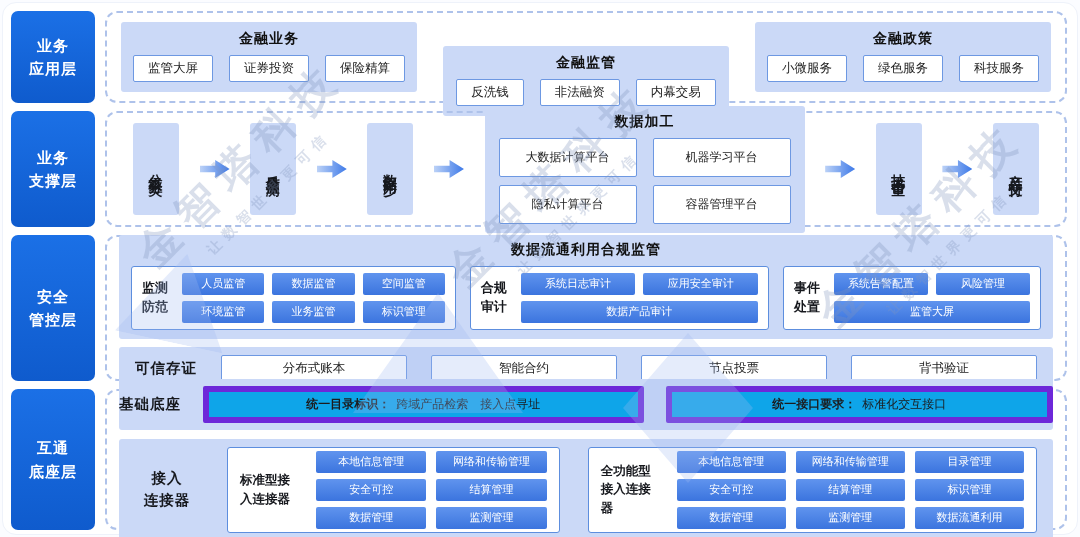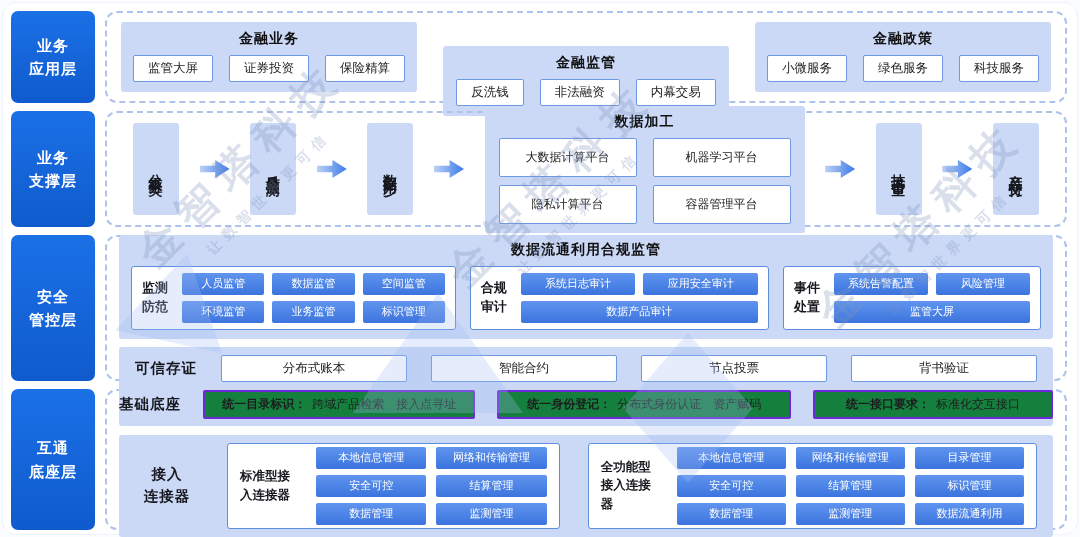--- a/index.html
+++ b/index.html
@@ -68,21 +68,21 @@
   }
   .pill.wide { grid-column:1 / -1; }
   .storage { display:flex; align-items:center; gap:24px; padding:8px 16px; }
   .storage .slabel { font-weight:bold; font-size:14.5px; letter-spacing:1px; color:#16181d; }
   .storage .wbox { flex:1; padding:4px 8px; }
 
   
   .basecol { flex:1; display:flex; flex-direction:column; gap:9px; }
   .foundation { display:flex; align-items:center; gap:22px; padding:7px 0; }
   .foundation .flabel { font-weight:bold; font-size:14.5px; letter-spacing:1px; color:#16181d; }
-  .fbox { background:#15803d; border:2px solid #6d28d9; border-radius:2px; padding:4px 10px; font-size:12px; text-align:center; white-space:nowrap; }
+  .fbox { background:#0ea5e9; border:6px solid #6d28d9; border-radius:2px; padding:4px 10px; font-size:12px; text-align:center; white-space:nowrap; }
   .fbox b { font-weight:bold; margin-right:6px; }
   .f1{flex:1.15;} .f2{flex:1.25;} .f3{flex:1;}
   .connectors { flex:1; display:flex; align-items:center; gap:28px; padding:8px 16px; }
   .clabel { font-weight:bold; font-size:14.5px; text-align:center; line-height:1.5; color:#16181d; flex:0 0 64px; letter-spacing:1px;}
   .connbox {
     background:#fff; border:1px solid #5d8ede; border-radius:3px;
     display:flex; align-items:center; gap:14px; padding:8px 12px; height:86px;
   }
   .connbox .blabel { font-weight:bold; font-size:12.5px; width:62px; flex:0 0 62px; line-height:1.45; color:#16181d; }
   .cb1 { flex:1; }
@@ -219,23 +219,20 @@
       <span>互通</span>
       <span>底座层</span>
     </div>
     <div class="dashed" style="padding:8px 12px;">
       <div class="basecol">
         <div class="group foundation">
           <div class="flabel">基础底座</div>
           <div class="fbox f1">
             <b>统一目录标识：</b><span>跨域产品检索　接入点寻址</span>
           </div>
-          <div class="fbox f2">
-            <b>统一身份登记：</b><span>分布式身份认证　资产赋码</span>
-          </div>
           <div class="fbox f3">
             <b>统一接口要求：</b><span>标准化交互接口</span>
           </div>
         </div>
         <div class="group connectors">
           <div class="clabel">
             <span style="display:block;">接入</span>
             <span style="display:block;">连接器</span>
           </div>
           <div class="connbox cb1">

